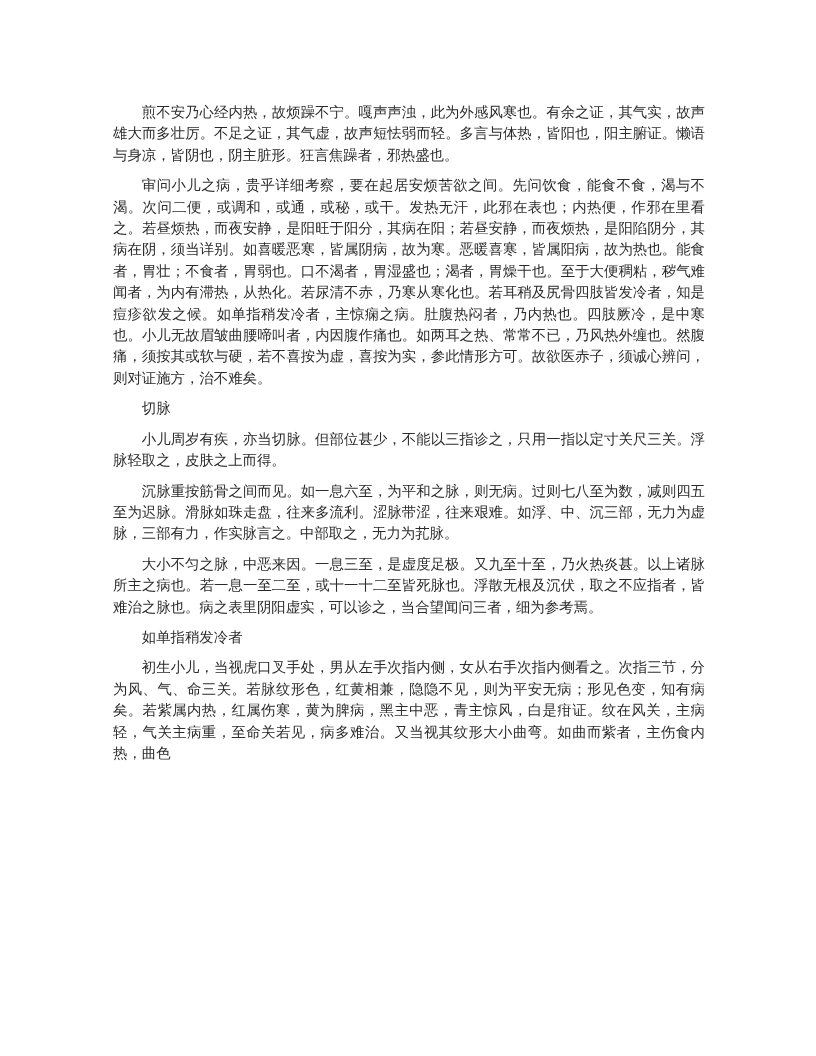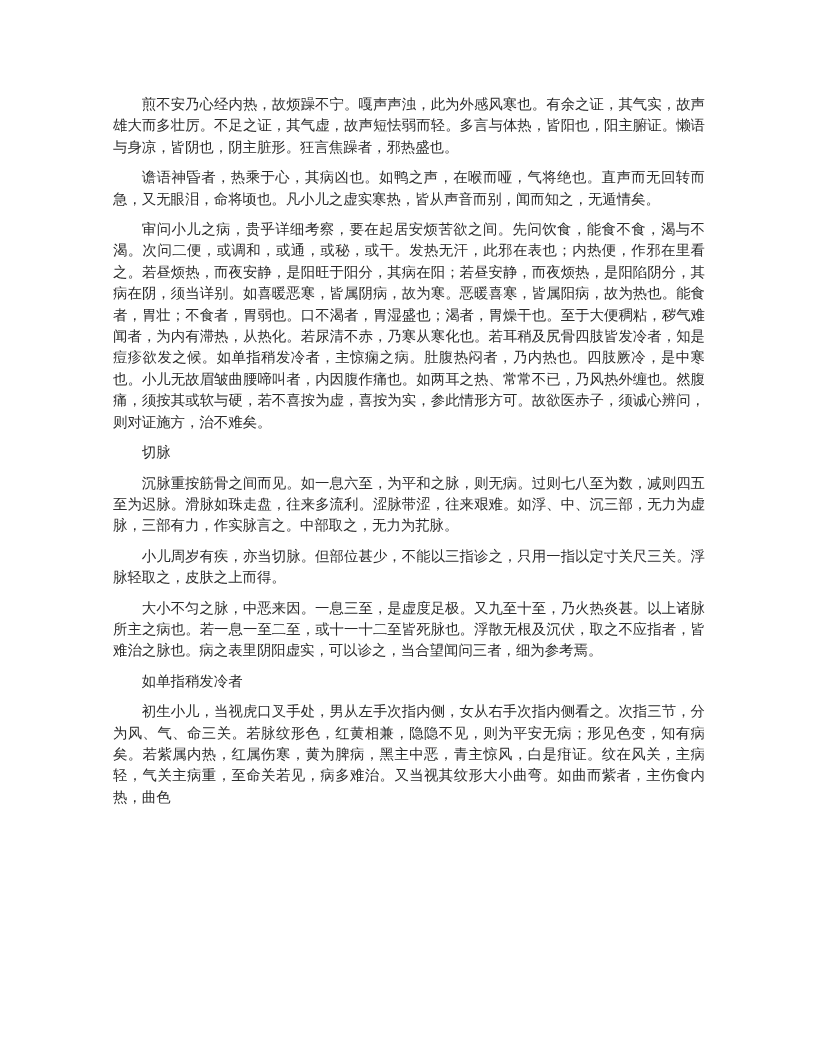--- a/index.html
+++ b/index.html
@@ -27,35 +27,34 @@
     top: 94px;
     width: 592px;
     color: #2b2b2b;
     font-family: "DejaVu Serif", "Liberation Serif", serif;
     font-size: 14.4px;
     line-height: 21.4px;
     text-align: justify;
     text-justify: inter-ideograph;
   }
   .doc p {
-    margin: 0 0 9px 0;
+    margin: 8px 0 9px 0;
     text-indent: 2em;
   }
   .doc p.heading {
     text-align: left;
   }
 </style>
 </head>
 <body>
 
 <div class="page">
   <div class="doc" id="doc">
       <p class="para">煎不安乃心经内热，故烦躁不宁。嘎声声浊，此为外感风寒也。有余之证，其气实，故声雄大而多壮厉。不足之证，其气虚，故声短怯弱而轻。多言与体热，皆阳也，阳主腑证。懒语与身凉，皆阴也，阴主脏形。狂言焦躁者，邪热盛也。</p>
-      <p class="para">谵语神昏者，热乘于心，其病凶也。如鸭之声，在喉而哑，气将绝也。直声而无回转而急，又无眼泪，命将顷也。凡小儿之虚实寒热，皆从声音而别，闻而知之，无遁情矣。</p>
       <p class="para">审问小儿之病，贵乎详细考察，要在起居安烦苦欲之间。先问饮食，能食不食，渴与不渴。次问二便，或调和，或通，或秘，或干。发热无汗，此邪在表也；内热便，作邪在里看之。若昼烦热，而夜安静，是阳旺于阳分，其病在阳；若昼安静，而夜烦热，是阳陷阴分，其病在阴，须当详别。如喜暖恶寒，皆属阴病，故为寒。恶暖喜寒，皆属阳病，故为热也。能食者，胃壮；不食者，胃弱也。口不渴者，胃湿盛也；渴者，胃燥干也。至于大便稠粘，秽气难闻者，为内有滞热，从热化。若尿清不赤，乃寒从寒化也。若耳稍及尻骨四肢皆发冷者，知是痘疹欲发之候。如单指稍发冷者，主惊痫之病。肚腹热闷者，乃内热也。四肢厥冷，是中寒也。小儿无故眉皱曲腰啼叫者，内因腹作痛也。如两耳之热、常常不已，乃风热外缠也。然腹痛，须按其或软与硬，若不喜按为虚，喜按为实，参此情形方可。故欲医赤子，须诚心辨问，则对证施方，治不难矣。</p>
       <p class="heading">切脉</p>
+      <p class="para">小儿周岁有疾，亦当切脉。但部位甚少，不能以三指诊之，只用一指以定寸关尺三关。浮脉轻取之，皮肤之上而得。</p>
       <p class="para">沉脉重按筋骨之间而见。如一息六至，为平和之脉，则无病。过则七八至为数，减则四五至为迟脉。滑脉如珠走盘，往来多流利。涩脉带涩，往来艰难。如浮、中、沉三部，无力为虚脉，三部有力，作实脉言之。中部取之，无力为芤脉。</p>
-      <p class="para">小儿周岁有疾，亦当切脉。但部位甚少，不能以三指诊之，只用一指以定寸关尺三关。浮脉轻取之，皮肤之上而得。</p>
       <p class="para">大小不匀之脉，中恶来因。一息三至，是虚度足极。又九至十至，乃火热炎甚。以上诸脉所主之病也。若一息一至二至，或十一十二至皆死脉也。浮散无根及沉伏，取之不应指者，皆难治之脉也。病之表里阴阳虚实，可以诊之，当合望闻问三者，细为参考焉。</p>
       <p class="heading">如单指稍发冷者</p>
       <p class="para">初生小儿，当视虎口叉手处，男从左手次指内侧，女从右手次指内侧看之。次指三节，分为风、气、命三关。若脉纹形色，红黄相兼，隐隐不见，则为平安无病；形见色变，知有病矣。若紫属内热，红属伤寒，黄为脾病，黑主中恶，青主惊风，白是疳证。纹在风关，主病轻，气关主病重，至命关若见，病多难治。又当视其纹形大小曲弯。如曲而紫者，主伤食内热，曲色</p>
     </div>
 </div>
 
 </body></html>

